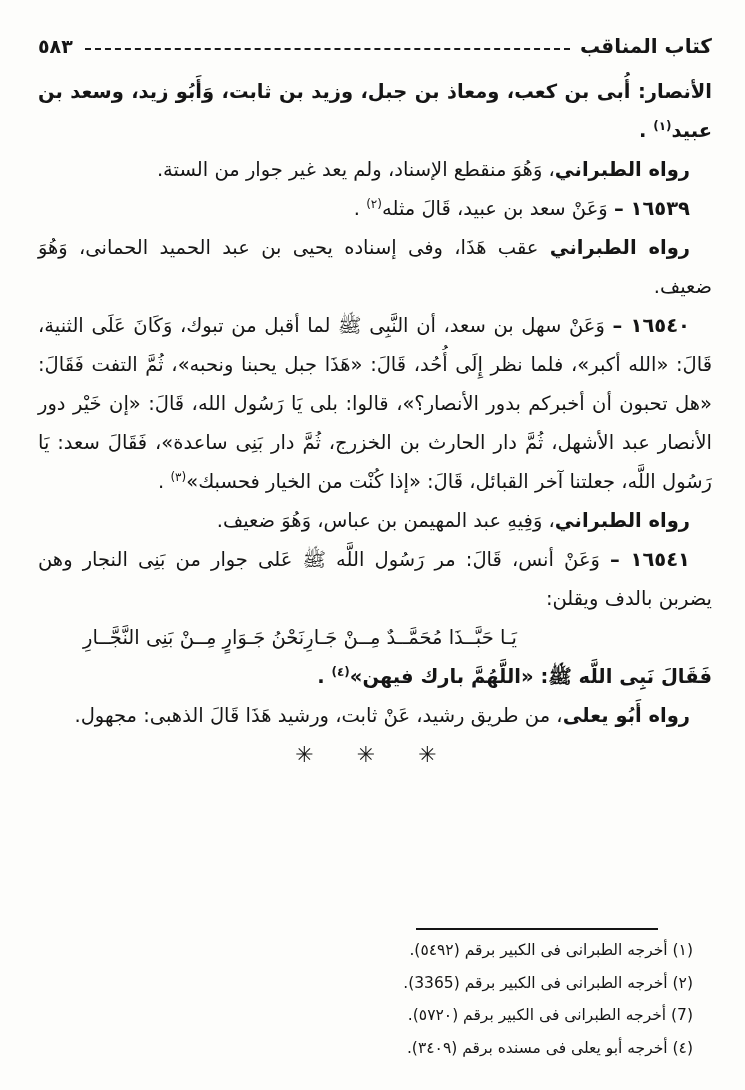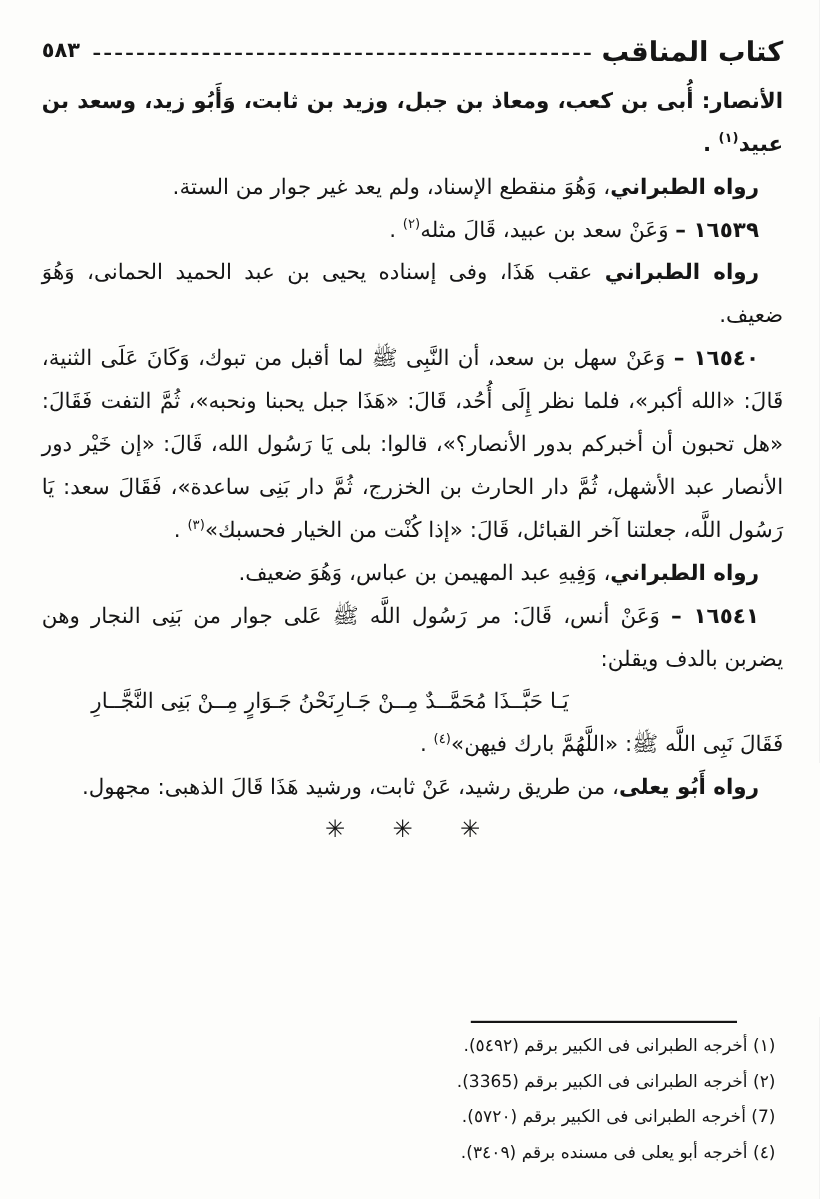--- a/index.html
+++ b/index.html
@@ -13,21 +13,21 @@
     font-family:"DejaVu Sans",sans-serif;
     overflow:hidden;
   }
   
   .header{
     display:flex;align-items:center;
     margin:30px 33px 0 38px;
     height:32px;
   }
   .book-title{
-    font-size:25px;font-weight:bold;white-space:nowrap;
+    font-size:20px;font-weight:bold;white-space:nowrap;
   }
   .dash-leader{
     flex:1;height:0;
     border-top:2.5px dashed #1c1c1c;
     margin:6px 10px 0 12px;
   }
   .page-number{
     font-size:19px;font-weight:bold;white-space:nowrap;
   }
   
@@ -44,33 +44,33 @@
   sup.fn{font-size:12px;vertical-align:super;line-height:0;}
   
   .verse{
     display:flex;
     justify-content:space-between;
     width:396px;
     margin:0 195px 0 0;
     text-align:right;
     white-space:nowrap;
   }
-  .after-verse{text-indent:0;}
+  .after-verse{text-indent:0;font-weight:bold;}
   
   .ornament{
     text-align:center;
     font-size:22px;
     letter-spacing:18px;
     margin-top:2px;
     text-indent:0;
   }
   
   .footnotes{
     position:absolute;
-    top:928px;right:40px;left:38px;
+    top:928px;right:52px;left:38px;
     text-align:right;
     font-size:15.5px;
     line-height:32.5px;
   }
   .fn-sep{
     width:242px;height:0;
     border-top:2.5px solid #151515;
     margin:0 35px 4px 0;
     margin-right:35px;
     margin-left:auto;

